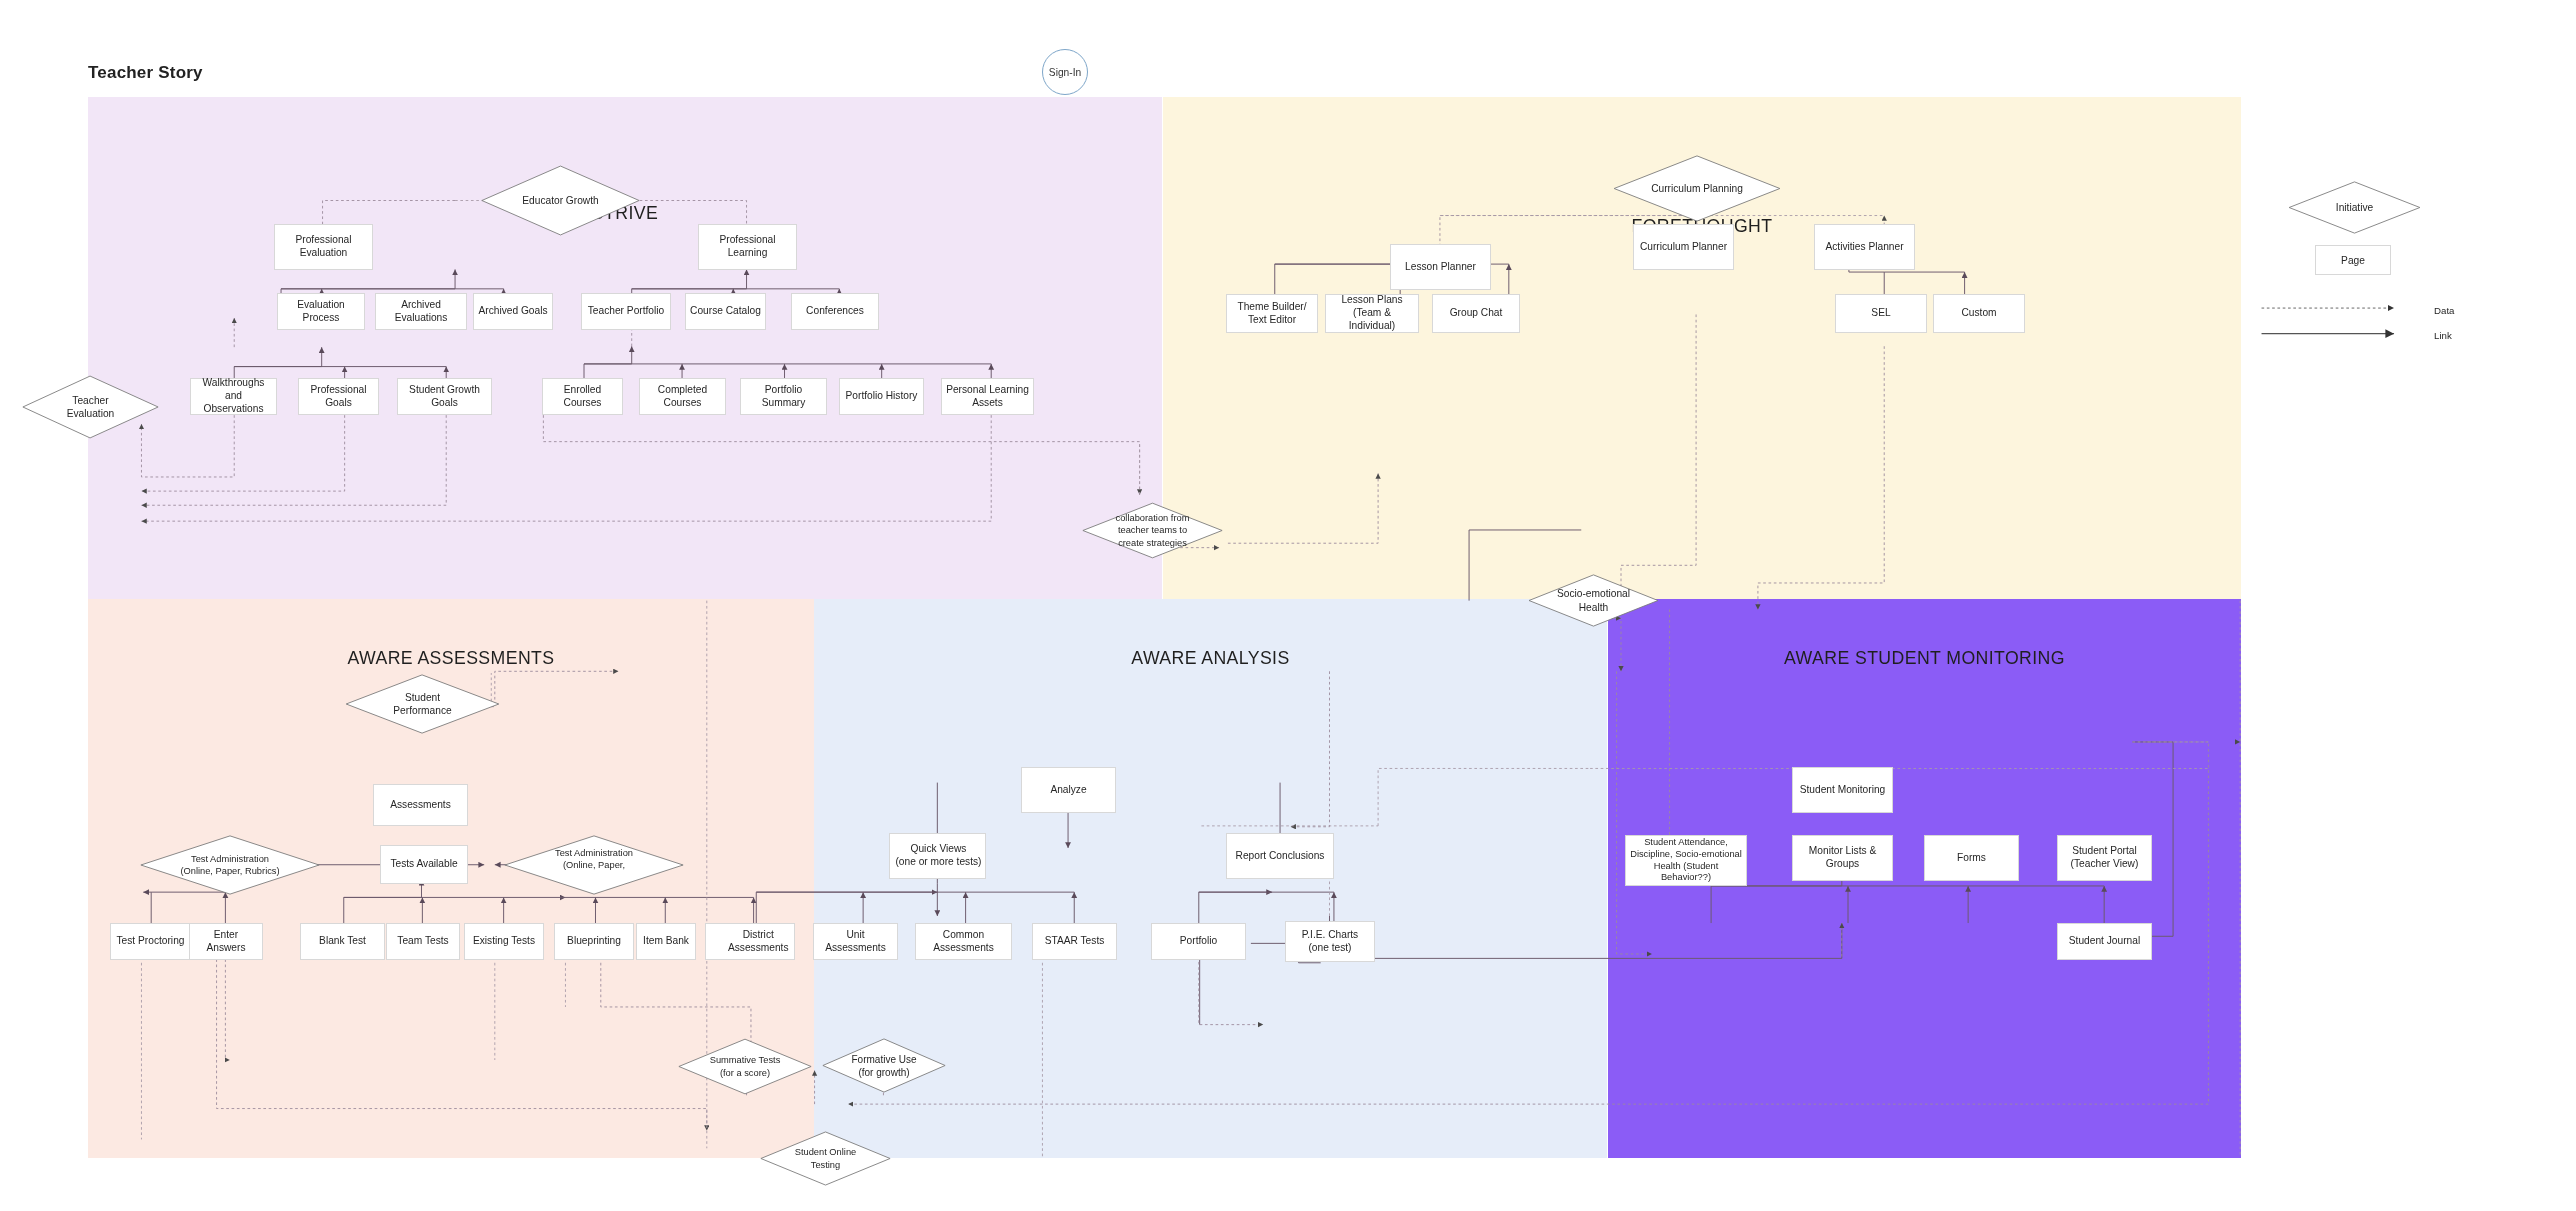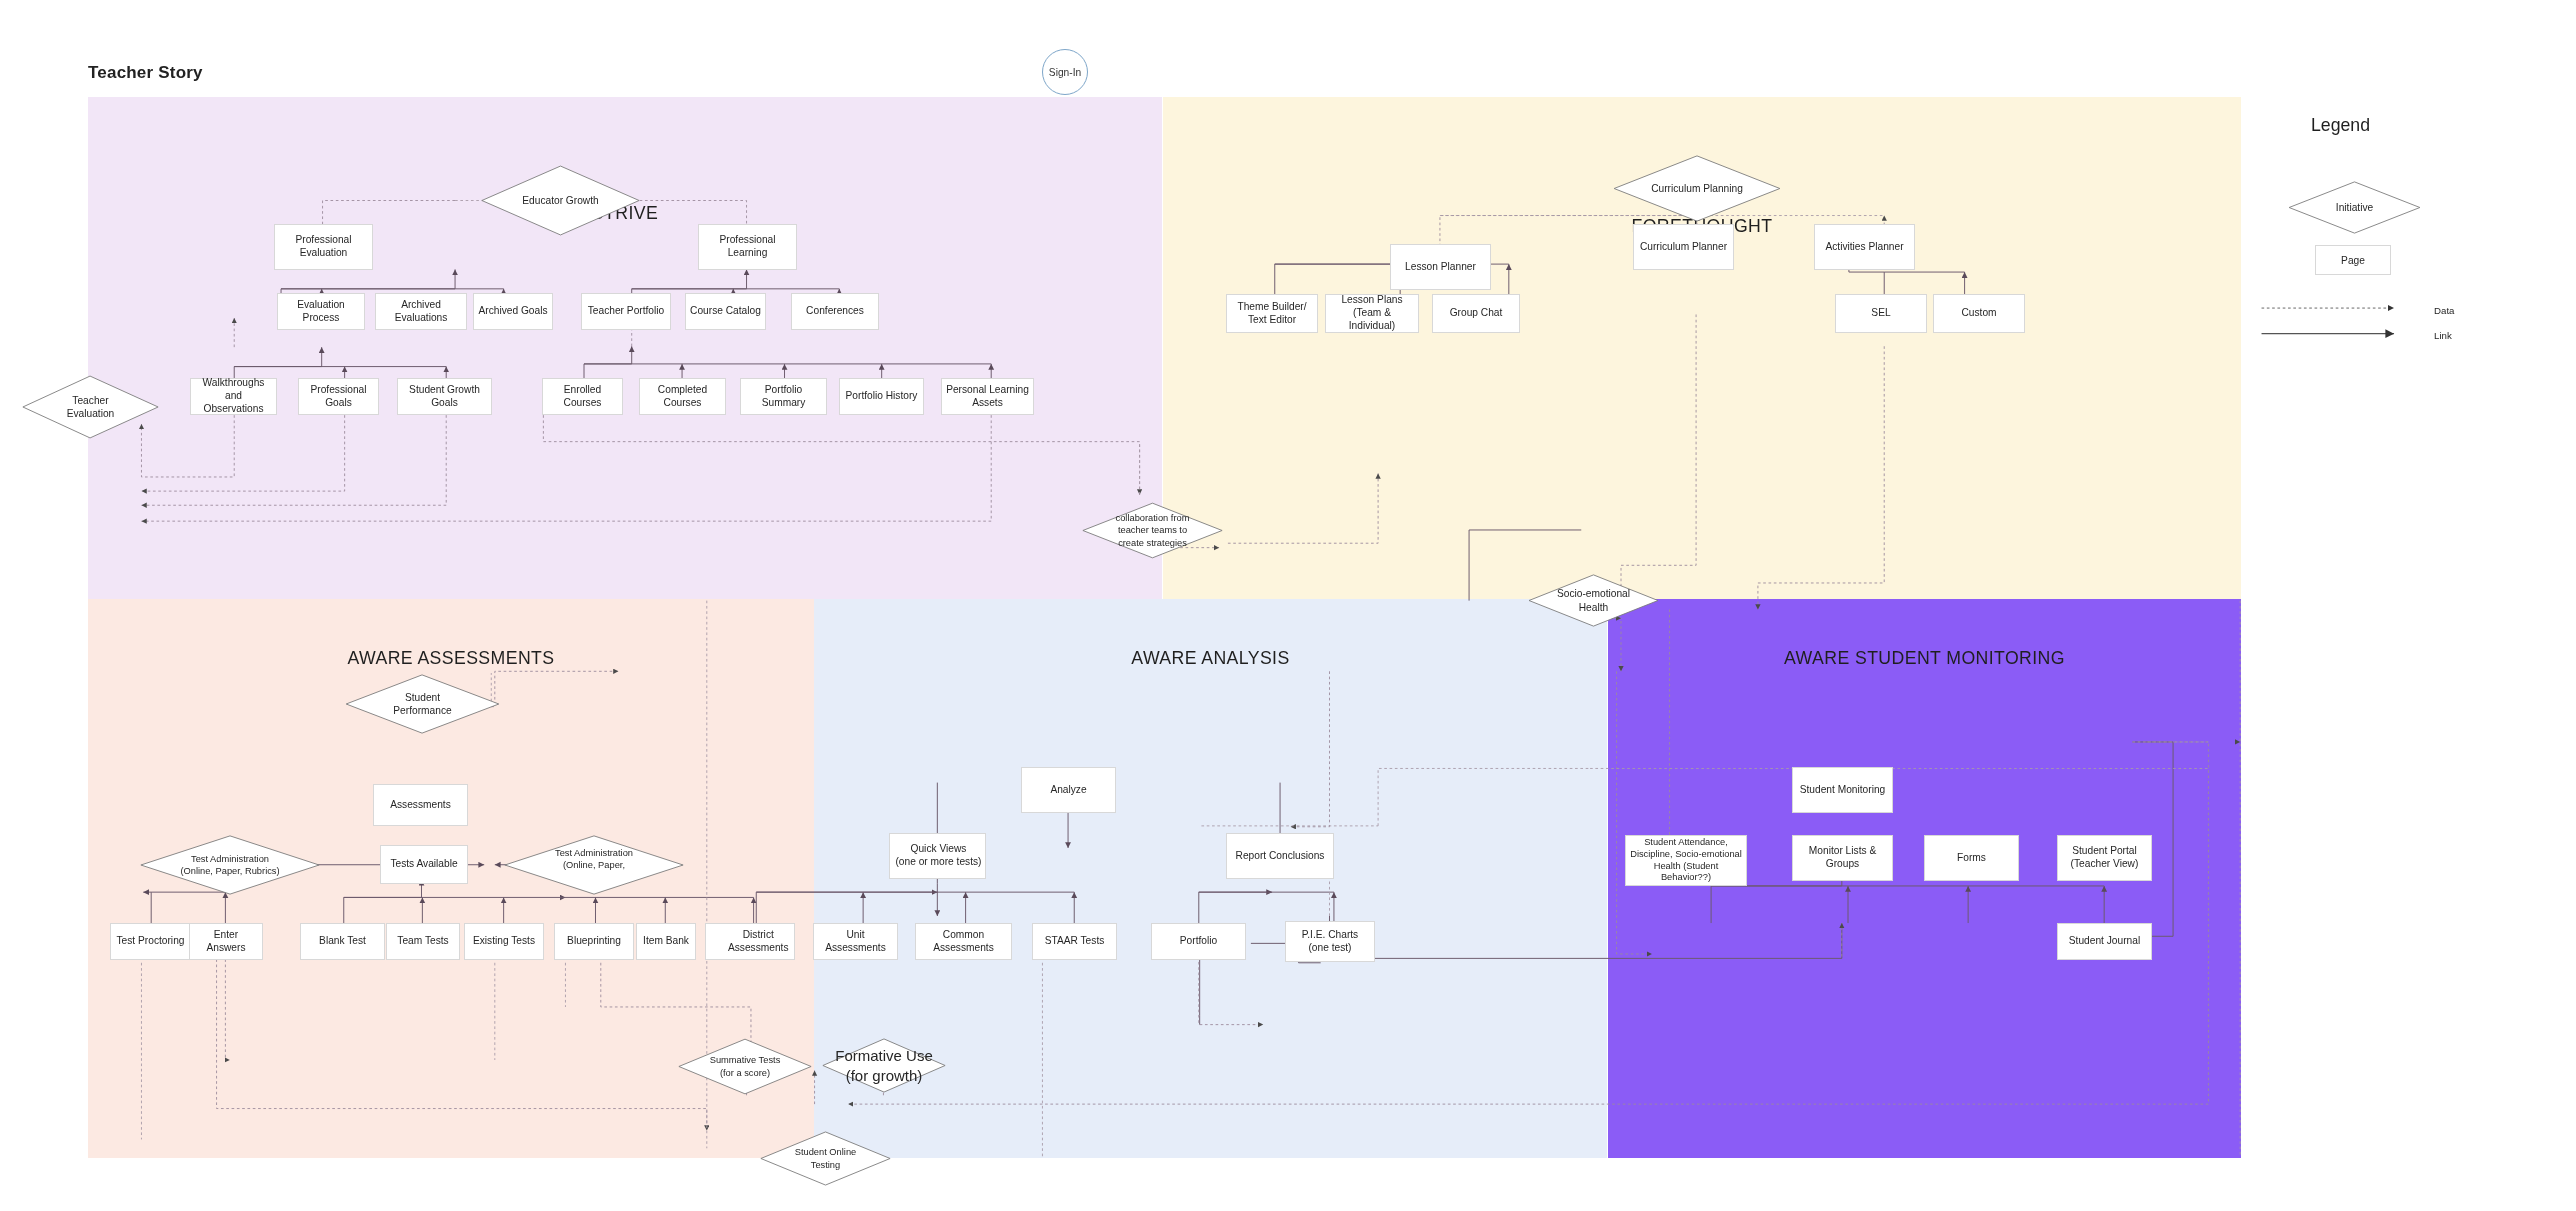--- a/index.html
+++ b/index.html
@@ -527,34 +527,31 @@
     <svg width="134" height="57" viewBox="0 0 152 64">
         <polygon points="76,1 151,32 76,63 1,32" fill="#ffffff" stroke="#7a7a7a" stroke-width="1"></polygon>
       </svg>
     <div class="diamond-label" style="font-size:9.3px;">Summative Tests
 (for a score)</div>
   </div>
   <div class="diamond-wrap" style="left:822px; top:1038px; width:124px; height:55px;">
     <svg width="124" height="55" viewBox="0 0 140 62">
         <polygon points="70,1 139,31 70,61 1,31" fill="#ffffff" stroke="#7a7a7a" stroke-width="1"></polygon>
       </svg>
-    <div class="diamond-label" style="font-size:15px;">Formative Use
+    <div class="diamond-label" style="font-size:10px;">Formative Use
 (for growth)</div>
   </div>
   <div class="diamond-wrap" style="left:760px; top:1131px; width:131px; height:55px;">
     <svg width="131" height="55" viewBox="0 0 148 62">
         <polygon points="74,1 147,31 74,61 1,31" fill="#ffffff" stroke="#7a7a7a" stroke-width="1"></polygon>
       </svg>
     <div class="diamond-label" style="font-size:9.3px;">Student Online
 Testing</div>
   </div>
 
-  <div id="legend">
-    <div id="legend-title">Legend</div>
-  </div>
   <div class="diamond-wrap" id="legend-diamond" style="width:133px; height:53px;">
     <svg width="133" height="53" viewBox="0 0 150 60">
         <polygon points="75,1 149,30 75,59 1,30" fill="#ffffff" stroke="#7a7a7a" stroke-width="1"></polygon>
       </svg>
     <div class="diamond-label">Initiative</div>
   </div>
   <div id="legend-page">
     <span>Page</span>
   </div>
   <svg style="position:absolute; left:2258px; top:292px; width:212px; height:71px;" xmlns="http://www.w3.org/2000/svg" viewBox="0 0 240 80" width="212" height="71">

